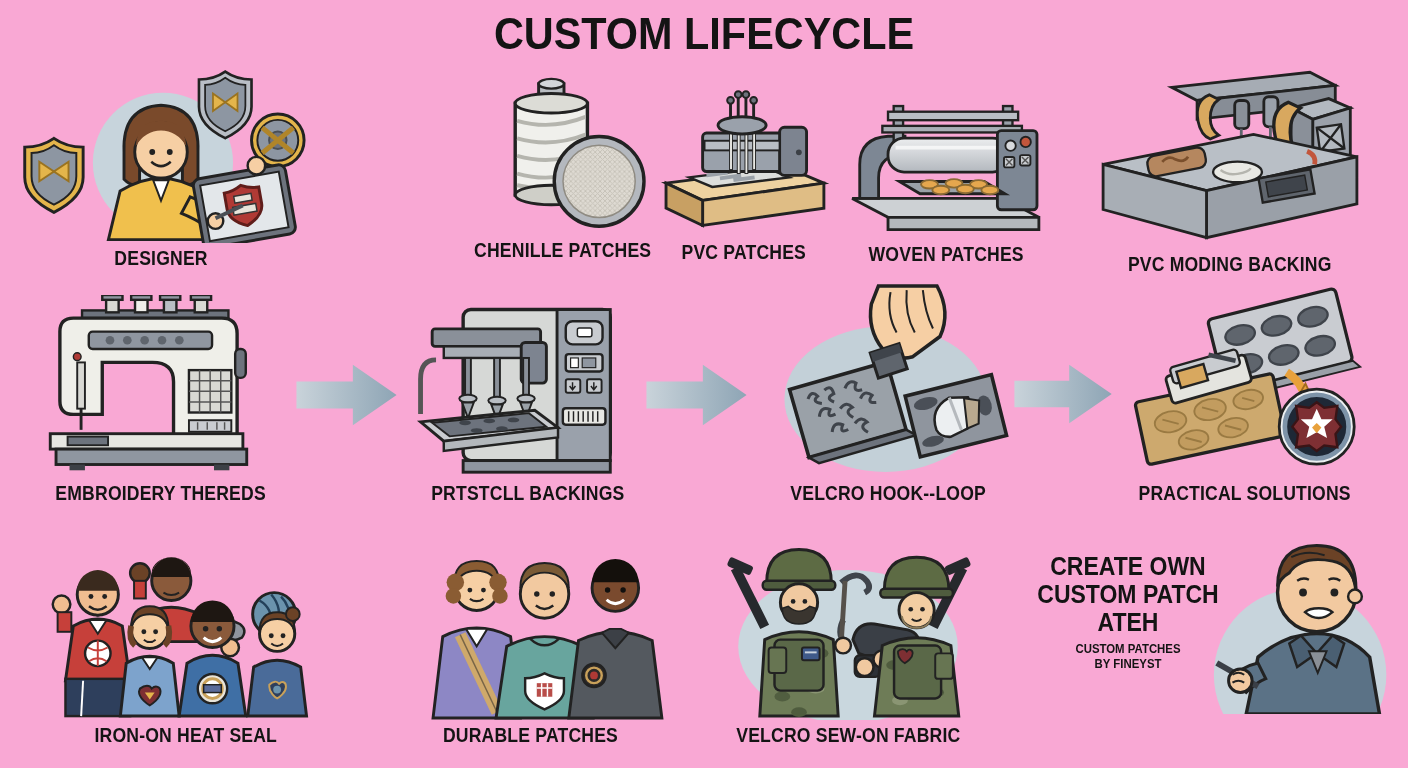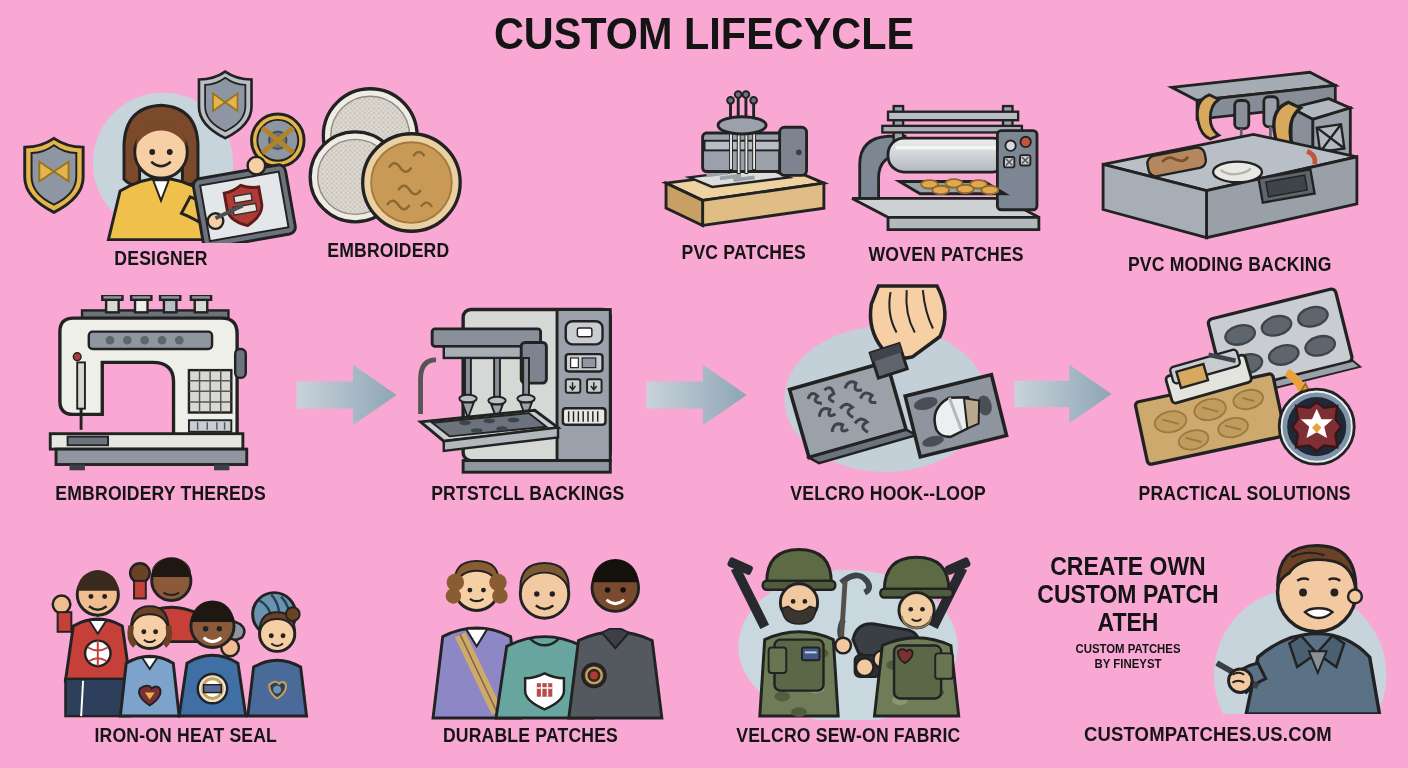--- a/index.html
+++ b/index.html
@@ -61,39 +61,40 @@
         <rect x="227" y="136" width="18" height="7" fill="#e8e4da" stroke="#333" stroke-width="1.5"></rect>
         <rect x="224" y="147" width="24" height="8" fill="#e8e4da" stroke="#333" stroke-width="1.5"></rect>
       </g>
       <circle cx="206" cy="163" r="8" fill="#f6cfa4" stroke="#222" stroke-width="2.5"></circle>
       <line x1="206" y1="160" x2="234" y2="147" stroke="#4a4f55" stroke-width="4"></line>
       <circle cx="248" cy="106" r="9" fill="#f6cfa4" stroke="#222" stroke-width="2.5"></circle>
     </svg>
     <div class="label">DESIGNER</div>
   </div>
 
-  <div class="cell" style="left:300px;top:84px;width:176px;height:178px;">
-    <svg viewBox="0 0 170 160" width="170" height="150">
+
+  <div class="cell" style="left:472px;top:72px;width:182px;height:190px;">
+    <svg viewBox="0 0 175 165" width="175" height="161">
       <defs>
-          <pattern id="meshA" width="5" height="5" patternUnits="userSpaceOnUse">
+          <pattern id="meshB" width="5" height="5" patternUnits="userSpaceOnUse">
             <rect width="5" height="5" fill="#dedad2"></rect>
             <path d="M0 0L5 5M5 0L0 5" stroke="#c6c2b8" stroke-width="1"></path>
           </pattern>
         </defs>
-      <circle cx="66" cy="54" r="50" fill="#efece6" stroke="#222" stroke-width="3.5"></circle>
-      <circle cx="66" cy="54" r="42" fill="url(#meshA)" stroke="#8f8b82" stroke-width="1.5"></circle>
-      <circle cx="50" cy="98" r="48" fill="#efece6" stroke="#222" stroke-width="3.5"></circle>
-      <circle cx="50" cy="98" r="40" fill="url(#meshA)" stroke="#8f8b82" stroke-width="1.5"></circle>
-      <circle cx="110" cy="104" r="52" fill="#ead0a2" stroke="#222" stroke-width="3.5"></circle>
-      <circle cx="110" cy="104" r="43" fill="#c89a55" stroke="#a37b3c" stroke-width="2"></circle>
-      <path d="M86,88 q6,-9 12,0 q6,9 12,0 M96,112 q6,-9 12,0 q6,9 12,0 M84,128 q6,-9 12,0 q6,9 12,0 M112,76 q6,-9 12,0 M120,130 q6,-9 12,0" stroke="#8a6a33" stroke-width="2.5" fill="none"></path>
-    </svg>
-    <div class="label">EMBROIDERD</div>
-  </div>
-
+      <rect x="62" y="10" width="26" height="20" fill="#b9bdc2" stroke="#222" stroke-width="3"></rect>
+      <ellipse cx="75" cy="10" rx="13" ry="5" fill="#d3d6da" stroke="#222" stroke-width="2.5"></ellipse>
+      <rect x="38" y="30" width="74" height="94" fill="#f0f0ec" stroke="#222" stroke-width="3.5"></rect>
+      <path d="M40,48 Q75,58 110,44 M40,66 Q75,76 110,62 M40,84 Q75,94 110,80 M40,102 Q75,112 110,98 M40,114 Q75,122 110,110" stroke="#b5b5ae" stroke-width="4" fill="none"></path>
+      <ellipse cx="75" cy="30" rx="37" ry="10" fill="#dcdcd6" stroke="#222" stroke-width="3"></ellipse>
+      <ellipse cx="75" cy="124" rx="37" ry="10" fill="#cfcfc8" stroke="#222" stroke-width="3"></ellipse>
+      <circle cx="124" cy="110" r="46" fill="#b4b8be" stroke="#222" stroke-width="3.5"></circle>
+      <circle cx="124" cy="110" r="37" fill="url(#meshB)" stroke="#8f8b82" stroke-width="1.5"></circle>
+    </svg>
+    <div class="label">CHENILLE PATCHES</div>
+  </div>
 
   <div class="cell" style="left:650px;top:82px;width:188px;height:182px;">
     <svg viewBox="0 0 190 160" width="188" height="154">
       <polygon points="14,104 140,88 178,104 52,122" fill="#eed2a0" stroke="#222" stroke-width="3"></polygon>
       <polygon points="52,122 178,104 178,130 52,148" fill="#dfbd85" stroke="#222" stroke-width="3"></polygon>
       <polygon points="14,104 52,122 52,148 14,130" fill="#c8a063" stroke="#222" stroke-width="3"></polygon>
       <polygon points="38,98 118,88 142,98 62,108" fill="#dcdedc" stroke="#222" stroke-width="2.5"></polygon>
       <path d="M56,96 l22,-3 M70,99 l22,-3 M84,101 l22,-3" stroke="#9aa1a8" stroke-width="4"></path>
       <rect x="52" y="52" width="88" height="40" rx="4" fill="#9aa1ab" stroke="#222" stroke-width="3"></rect>
       <rect x="132" y="46" width="28" height="50" rx="5" fill="#7d8490" stroke="#222" stroke-width="3"></rect>
@@ -543,17 +544,14 @@
     <path d="M40,200 L52,142 Q80,118 112,118 Q144,118 166,142 L176,200 Z" fill="#5b7286" stroke="#222" stroke-width="3.5"></path>
     <polygon points="96,120 112,138 92,152 84,128" fill="#4a5f72" stroke="#222" stroke-width="2.5"></polygon>
     <polygon points="128,120 112,138 132,152 140,128" fill="#4a5f72" stroke="#222" stroke-width="2.5"></polygon>
     <polygon points="104,136 122,136 113,158" fill="#8a9097" stroke="#222" stroke-width="2"></polygon>
     <path d="M52,148 Q34,152 26,164 L40,178 Q50,168 60,164 Z" fill="#5b7286" stroke="#222" stroke-width="3"></path>
     <path d="M10,148 L52,172" stroke="#3a3f46" stroke-width="6"></path>
     <circle cx="34" cy="166" r="12" fill="#f2c9a0" stroke="#222" stroke-width="3"></circle>
     <path d="M26,160 q6,-4 12,0 M26,168 q6,-4 12,0" stroke="#222" stroke-width="2" fill="none"></path>
   </svg>
 
-  <div class="cell" style="left:1075px;top:716px;width:266px;height:30px;">
-    <div class="label" style="font-size:21px;">CUSTOMPATCHES.US.COM</div>
-  </div>
 
 </div>
 
 </body></html>

